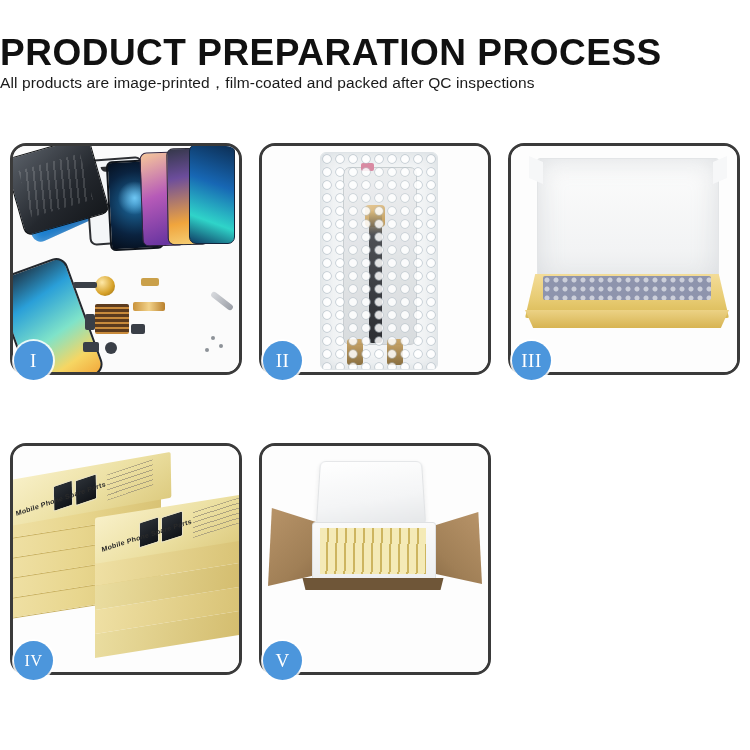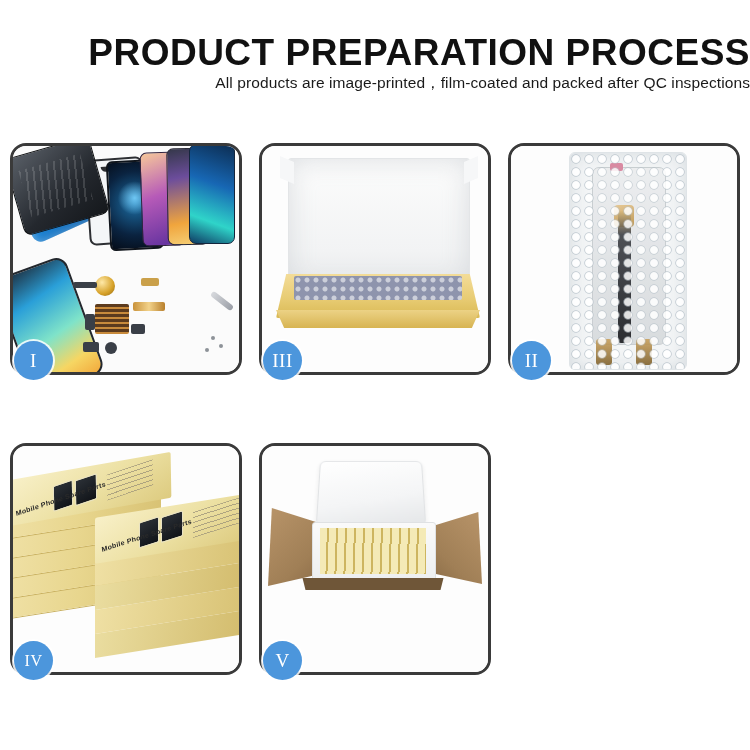--- a/index.html
+++ b/index.html
@@ -4,21 +4,21 @@
 <style>
   html,body{margin:0;padding:0;}
   body{
     width:750px;height:750px;background:#ffffff;
     font-family:"Liberation Sans",sans-serif;
     overflow:hidden;position:relative;
   }
   .page{width:750px;height:750px;position:relative;background:#fff;}
 
   
-  .header{padding-top:34px;text-align:right;}
+  .header{padding-top:34px;text-align:left;}
   .title{
     font-size:37px;font-weight:bold;letter-spacing:.5px;color:#111;
     line-height:1.05;white-space:nowrap;
   }
   .subtitle{
     font-size:15.5px;color:#1a1a1a;letter-spacing:.1px;
     white-space:nowrap;
   }
 
   
@@ -366,45 +366,45 @@
         <div class="chip" style="left:128px;top:132px;width:18px;height:8px;background:#caa04a;"></div>
         <div class="screw" style="left:198px;top:190px;"></div>
         <div class="screw" style="left:206px;top:198px;"></div>
         <div class="screw" style="left:192px;top:202px;"></div>
       </div>
       <div class="badge">I</div>
     </div>
 
     <div class="panel">
       <div class="photo">
-        <div class="p3lid"></div>
-        <div class="p3tray"></div>
-        <div class="p3fill"></div>
-        <div class="p3tray-front"></div>
-      </div>
-      <div class="badge">III</div>
-    </div>
-
-    <div class="panel">
-      <div class="photo">
         <div class="bubble-bag">
           <div class="screen-in"></div>
           <div class="spine-head"></div>
           <div class="screen-spine"></div>
           <div class="foot l"></div>
           <div class="foot r"></div>
           <div class="pink-tag"></div>
           <div class="bubble-overlay"></div>
         </div>
       </div>
       <div class="badge">II</div>
     </div>
 
     <div class="panel">
       <div class="photo">
+        <div class="p3lid"></div>
+        <div class="p3tray"></div>
+        <div class="p3fill"></div>
+        <div class="p3tray-front"></div>
+      </div>
+      <div class="badge">III</div>
+    </div>
+
+    <div class="panel">
+      <div class="photo">
         <div class="stack">
           <div class="sbox sb-e"></div>
           <div class="sbox sb-d"></div>
           <div class="sbox sb-c"></div>
           <div class="sbox sb-b"></div>
           <div class="sbox sb-a"></div>
 
           <div class="rstack4"></div>
           <div class="rstack3"></div>
           <div class="rstack2"></div>

